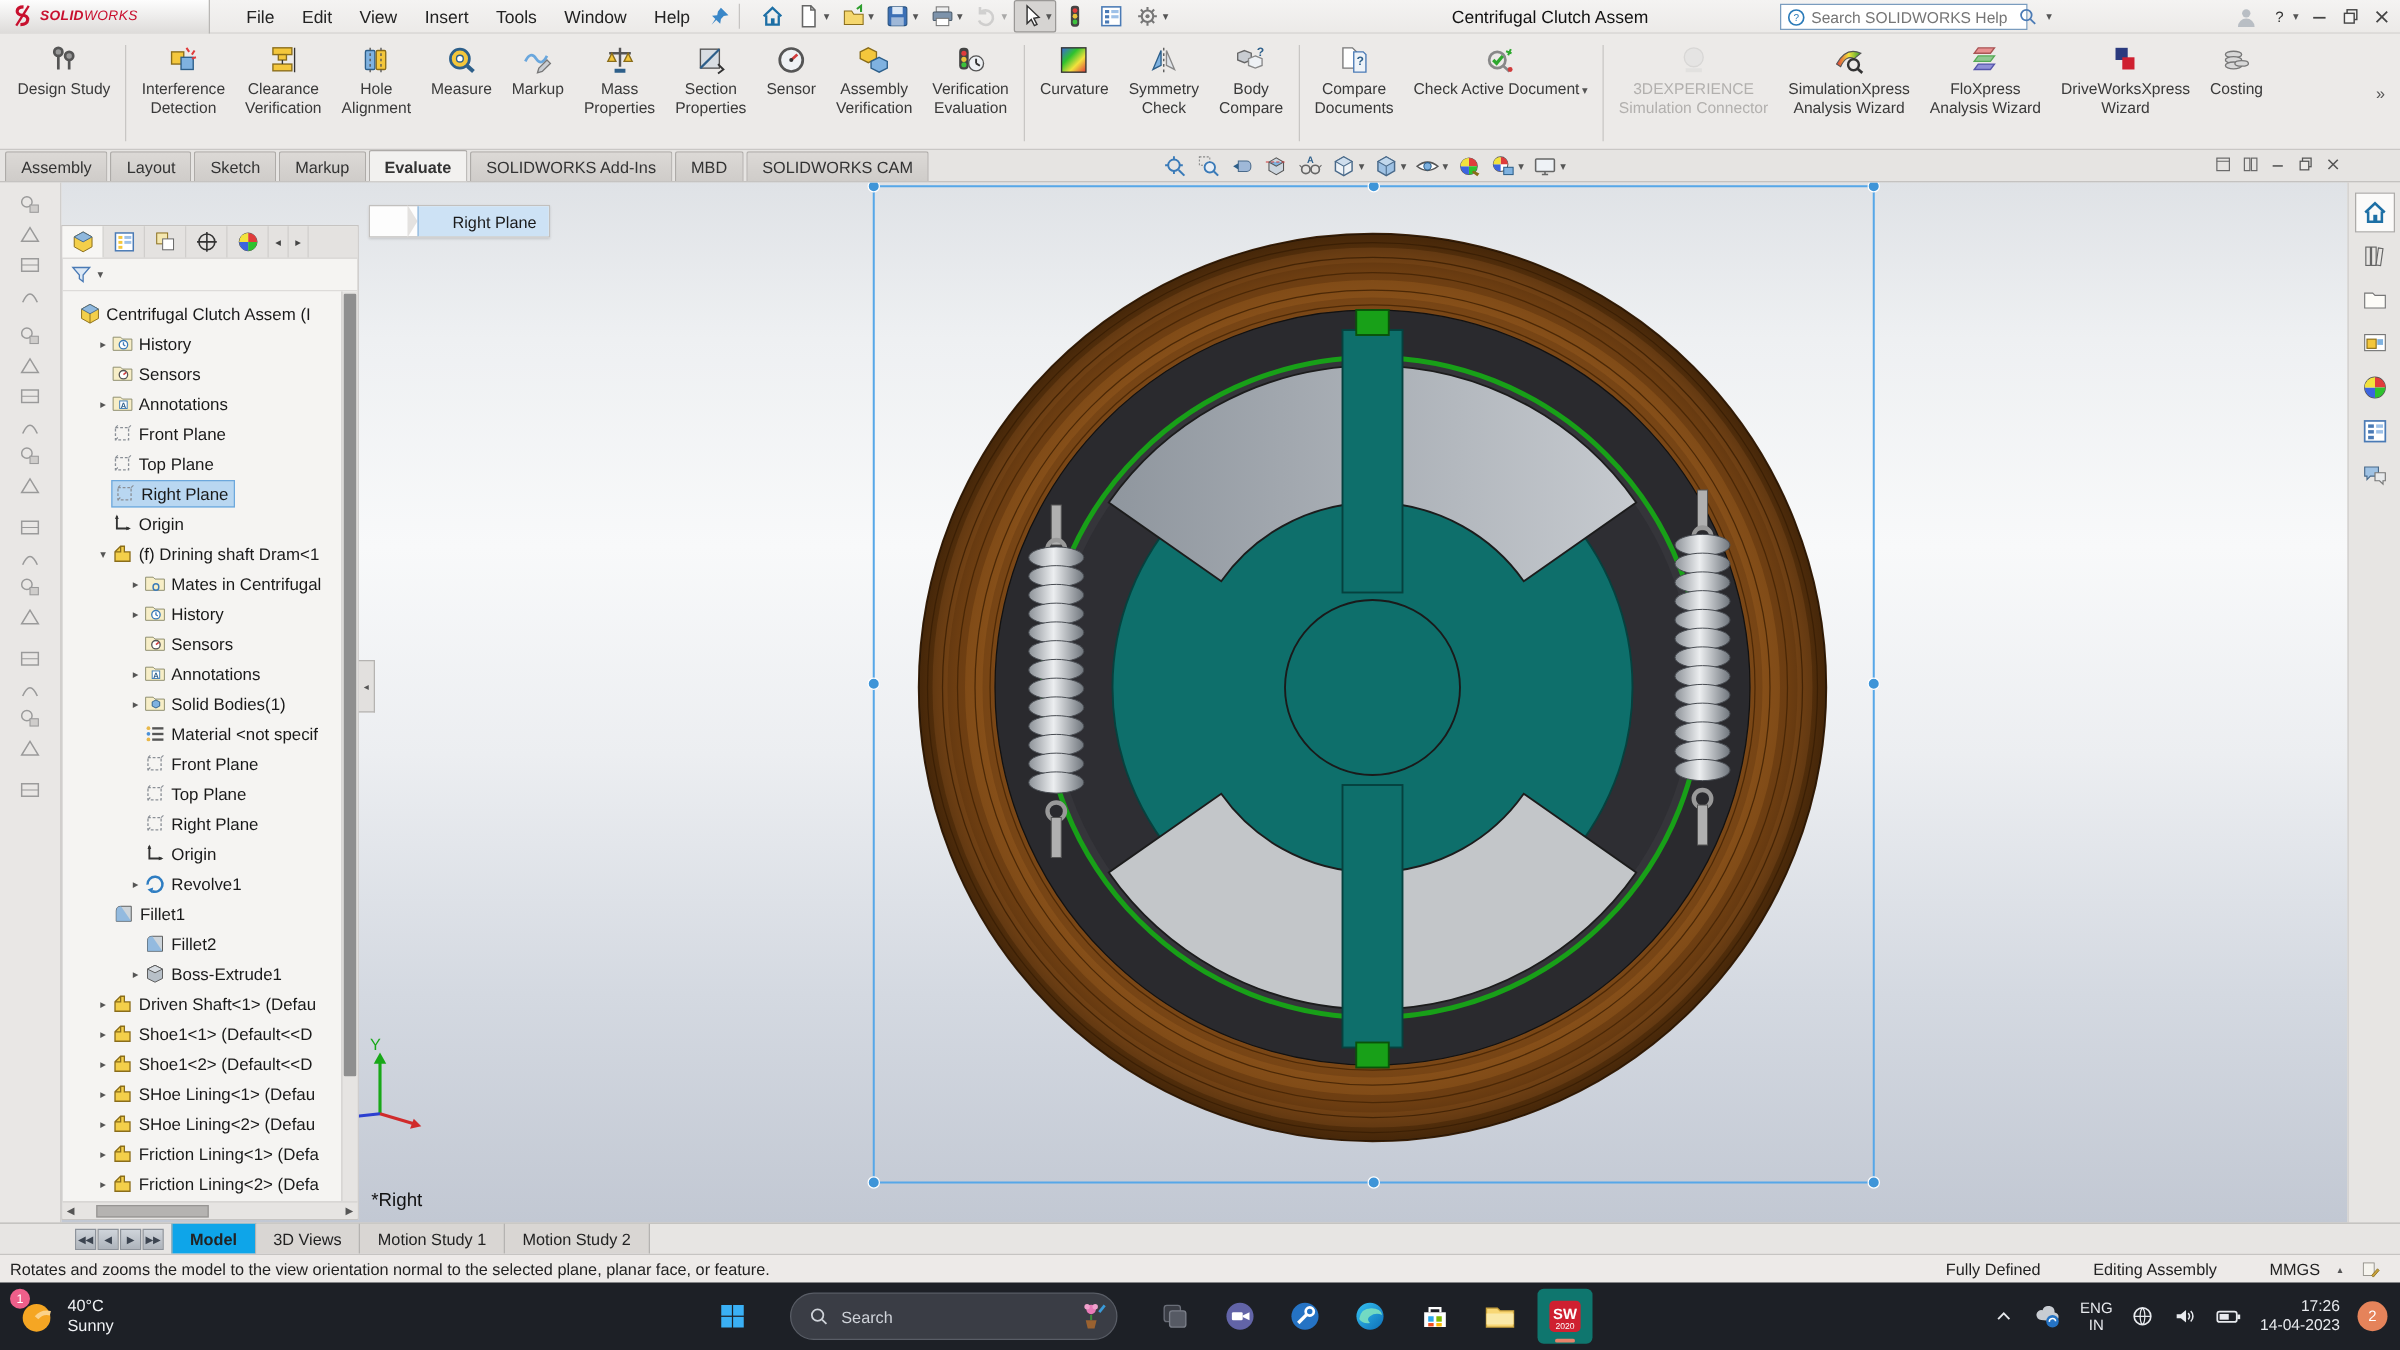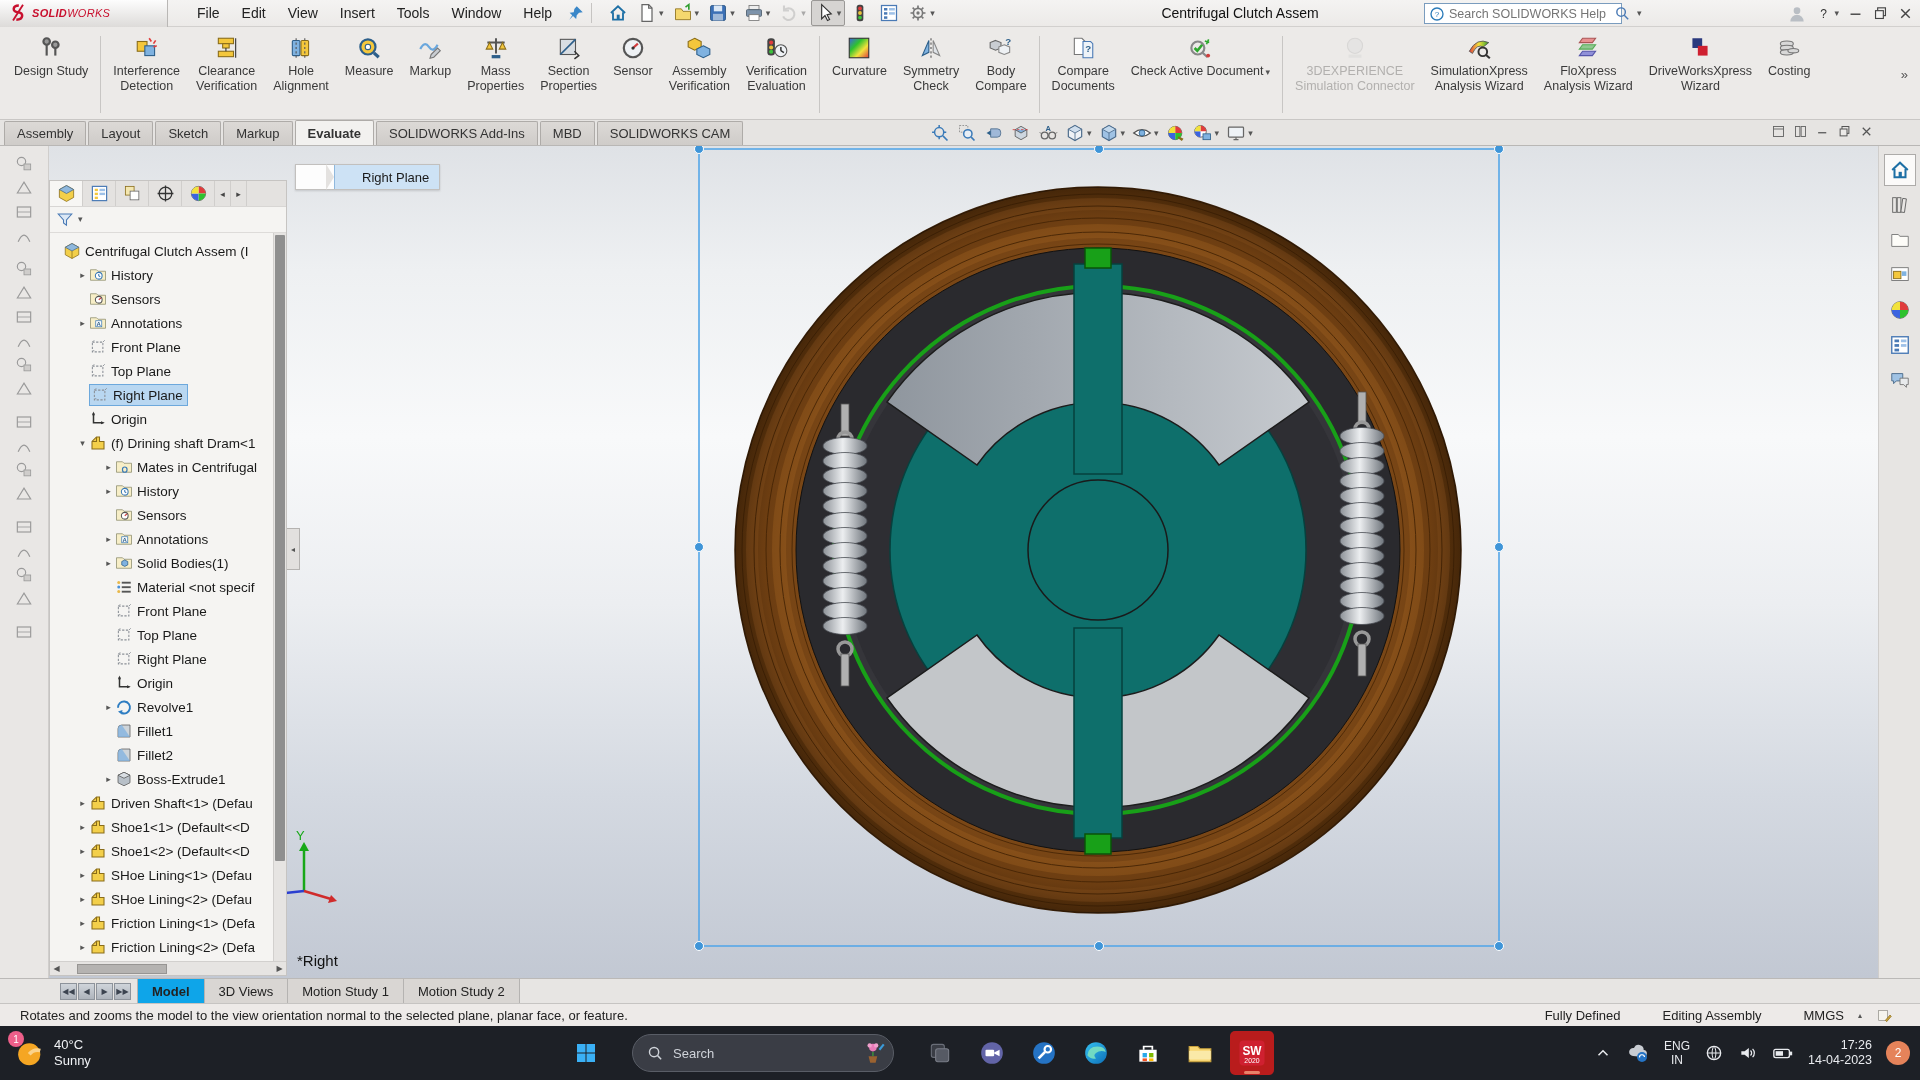--- a/index.html
+++ b/index.html
@@ -74,32 +74,32 @@
 .rtool{width:32px;height:32px;display:flex;align-items:center;justify-content:center;border:1px solid transparent}
 .rtool.active{background:#fbfaf9;border-color:#adaba9}
 
 #bottomrow{position:absolute;left:0;top:978px;width:1920px;height:25px;background:#e7e5e3;border-top:1px solid #bbb9b7;display:flex;align-items:stretch}
 #navbtns{display:flex;align-items:center;margin-left:60px;gap:1px}
 .navb{width:17px;height:17px;background:linear-gradient(#cfd4da,#aeb4bc);border:1px solid #8d939b;color:#3c4450;font-size:8px;display:flex;align-items:center;justify-content:center}
 .btab{font-size:13px;color:#222;padding:4px 14px;border-right:1px solid #b5b3b1;display:flex;align-items:center;background:#d9d6d3}
 .btab:first-of-type{border-left:1px solid #b5b3b1}
 .btab.active{background:#0ea5e9;font-weight:bold}
 
-#statusbar{position:absolute;left:0;top:1003px;width:1920px;height:23px;background:#edeae8;border-top:1px solid #c6c4c2;display:flex;align-items:center;font-size:13px;color:#222;padding:0 20px}
+#statusbar{position:absolute;left:0;top:1003px;width:1920px;height:23px;background:#edeae8;border-top:1px solid #c6c4c2;display:flex;align-items:center;font-size:13px;color:#222;padding:0 8px}
 #sb-msg{flex:none}
 #sb-right{margin-left:auto;display:flex;align-items:center;gap:42px;padding-right:8px}
 #sb-units{display:flex;align-items:center;gap:14px}
 
 #taskbar{position:absolute;left:0;top:1026px;width:1920px;height:54px;background:#1d2026;display:flex;align-items:center;color:#e8eaee}
 #tb-weather{display:flex;align-items:center;gap:10px;margin-left:12px;width:180px}
 #tb-weather .wtxt{font-size:13px;line-height:16px;color:#f0f2f5}
 #tb-center{position:absolute;left:564px;display:flex;align-items:center;gap:24px}
 #tb-search{width:262px;height:38px;background:#3a3d45;border:1px solid #595d66;border-radius:19px;display:flex;align-items:center;padding:0 6px 0 14px;gap:9px;font-size:13px;color:#cfd3d9}
 .tk{width:44px;height:44px;display:flex;align-items:center;justify-content:center;border-radius:5px;position:relative}
-.tk.active{background:#b91c1c}
+.tk.active{background:#0f766e}
 .tk.active:after{content:"";position:absolute;bottom:1px;left:14px;width:16px;height:3px;border-radius:2px;background:#e8836a}
 #tb-tray{position:absolute;right:10px;display:flex;align-items:center;gap:14px}
 #tb-lang{font-size:12px;line-height:14px;text-align:center}
 #tb-clock{font-size:12.5px;line-height:15px;text-align:right}
 #tb-badge{width:24px;height:24px;border-radius:50%;background:#e5835a;color:#fff;font-size:12px;display:flex;align-items:center;justify-content:center}
 .wbadge{position:absolute;left:-4px;top:-6px;width:16px;height:16px;border-radius:50%;background:#ee5f8a;color:#fff;font-size:10px;display:flex;align-items:center;justify-content:center}
 </style>
 </head>
 <body>
 
@@ -1234,21 +1234,21 @@
         <div class="trow" style="padding-left: 52px;">
           <span class="exp">▸</span>
           <span class="icon" style="height: 18px; width: 18px;">
             <svg viewBox="0 0 24 24">
               <path d="M4 13a8 8 0 1 1 5 7" fill="none" stroke="#2e7dc2" stroke-width="2.6"></path>
               <path d="M9 22l1-6-6 2z" fill="#2e7dc2"></path>
             </svg>
           </span>
           <span>Revolve1</span>
         </div>
-        <div class="trow" style="padding-left: 52px;">
+        <div class="trow" style="padding-left: 27px;">
           <span class="exp"></span>
           <span class="icon" style="height: 18px; width: 18px;">
             <svg viewBox="0 0 24 24">
               <path d="M4 20V9q0-5 5-5h11v16z" fill="#cdd4da" stroke="#555"></path>
               <path d="M4 9q0-5 5-5l11 16H4z" fill="#7fb2e0" opacity=".75"></path>
             </svg>
           </span>
           <span>Fillet1</span>
         </div>
         <div class="trow" style="padding-left: 52px;">

